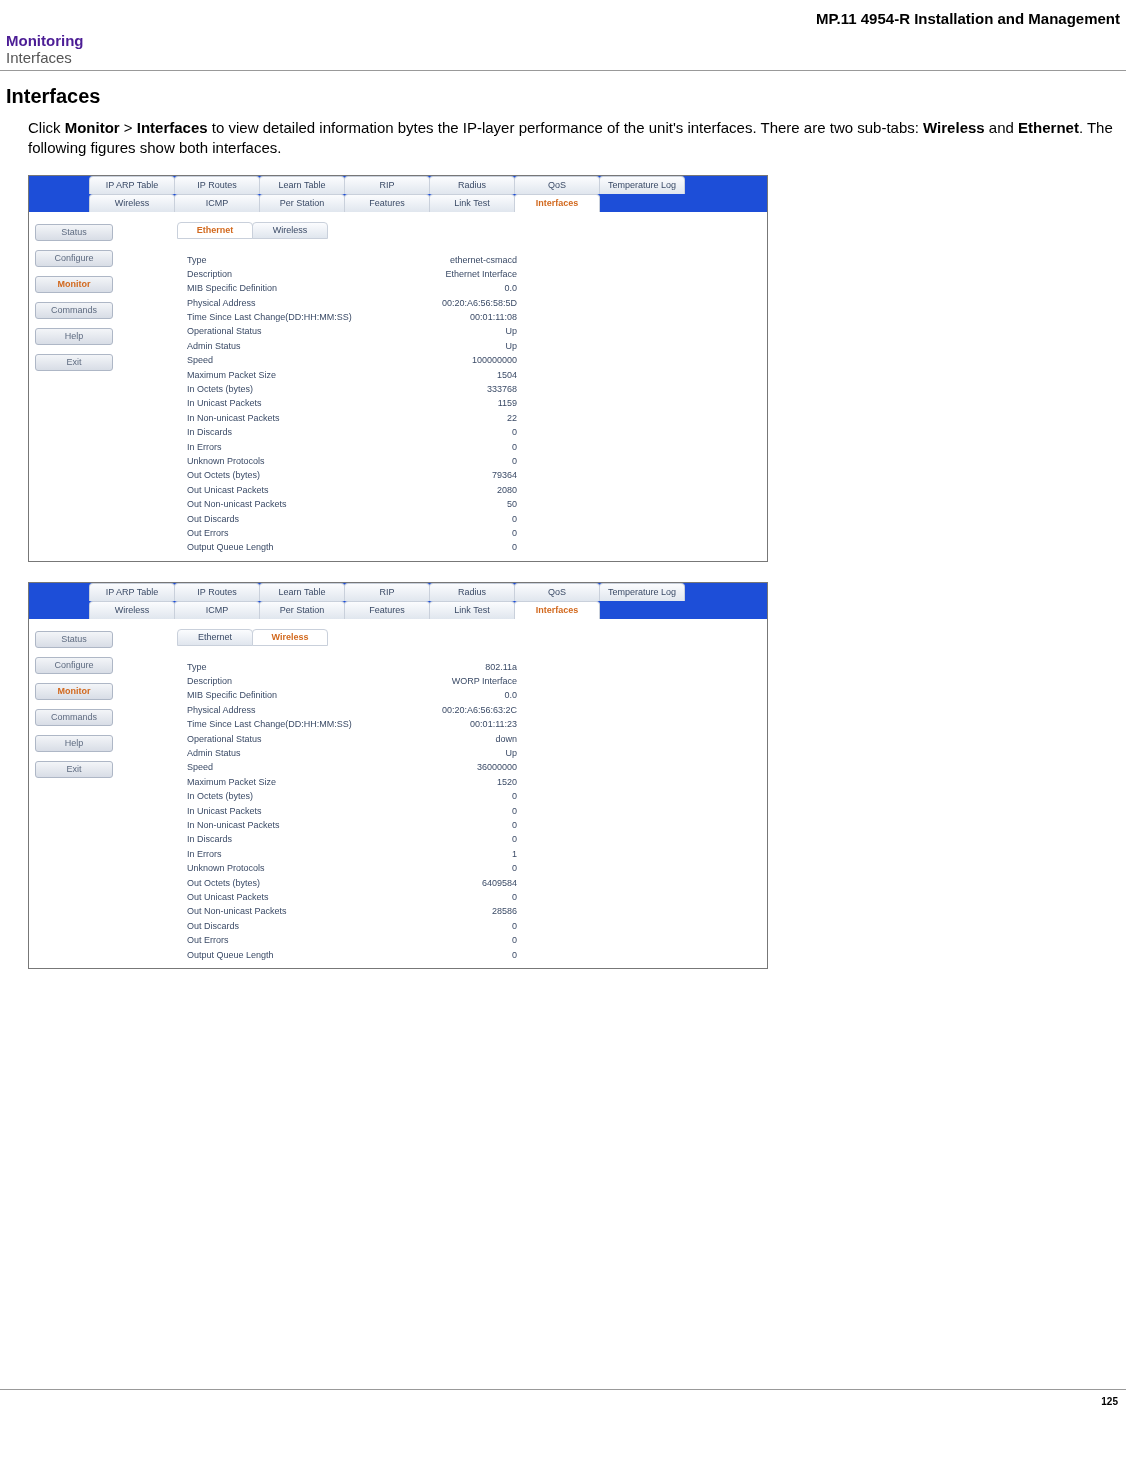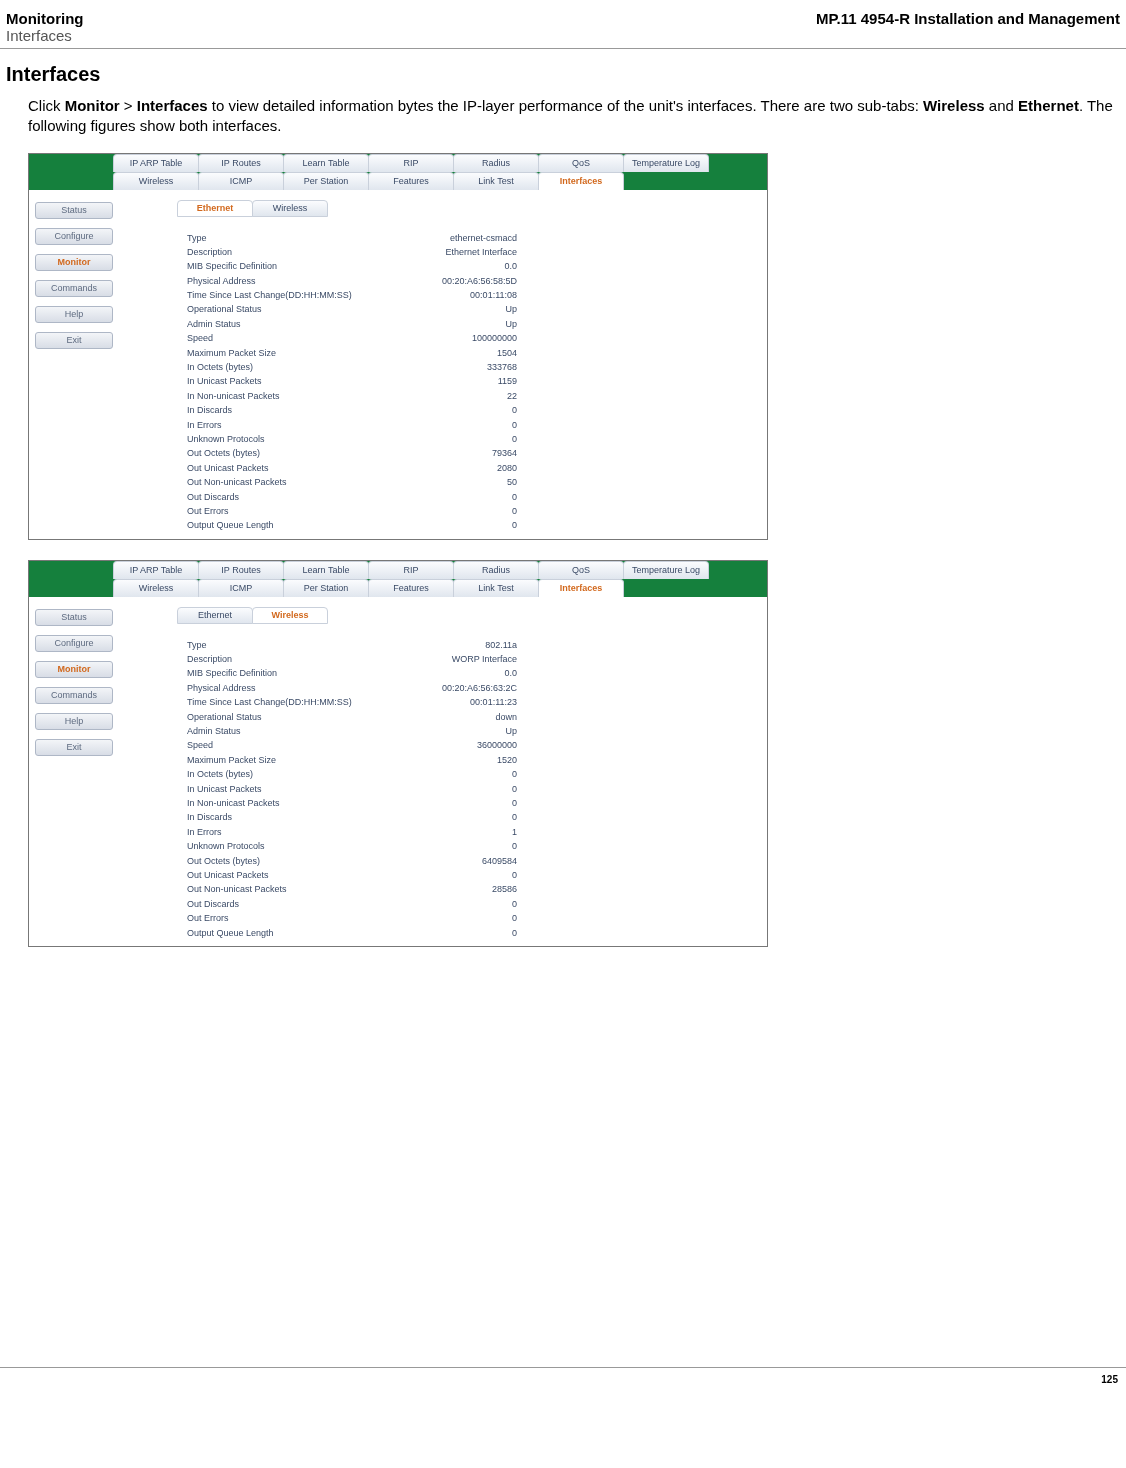--- a/index.html
+++ b/index.html
@@ -9,39 +9,39 @@
     width: 1126px;
     color: #000;
   }
   .page-header {
     display: flex;
     justify-content: space-between;
     padding: 10px 6px 4px 6px;
     border-bottom: 1px solid #999;
   }
   .hdr-left { font-size: 15px; }
-  .hdr-left .line1 { font-weight: bold; color: #000000; }
+  .hdr-left .line1 { font-weight: bold; color: #4c1d95; margin-top: 22px; }
   .hdr-left .line2 { color: #555; }
   .hdr-right { font-size: 15px; font-weight: bold; color: #000; text-align: left; }
   .content { padding: 8px 6px 0 6px; }
   .section-title { font-size: 20px; font-weight: bold; color: #000; margin: 6px 0 10px 0; }
   .intro { font-size: 15px; color: #000; margin: 0 0 16px 22px; line-height: 1.35; }
   .intro b { font-weight: bold; }
   .fig-wrap { margin: 0 0 20px 22px; }
   .fig {
     width: 740px;
     border: 1px solid #777;
     background: #fff;
     position: relative;
     padding-bottom: 6px;
   }
   .tabrow {
     display: flex;
-    padding-left: 84px;
-    background: #15803d;
+    padding-left: 60px;
+    background: #1d4ed8;
     height: 18px;
     align-items: stretch;
     font-size: 9px;
     color: #3a4a66;
   }
   .tabrow .tab {
     border-left: 1px solid #c9d0db;
     border-right: 1px solid #c9d0db;
     border-top: 1px solid #c9d0db;
     background: linear-gradient(#fbfcfe,#e0e6ee);

